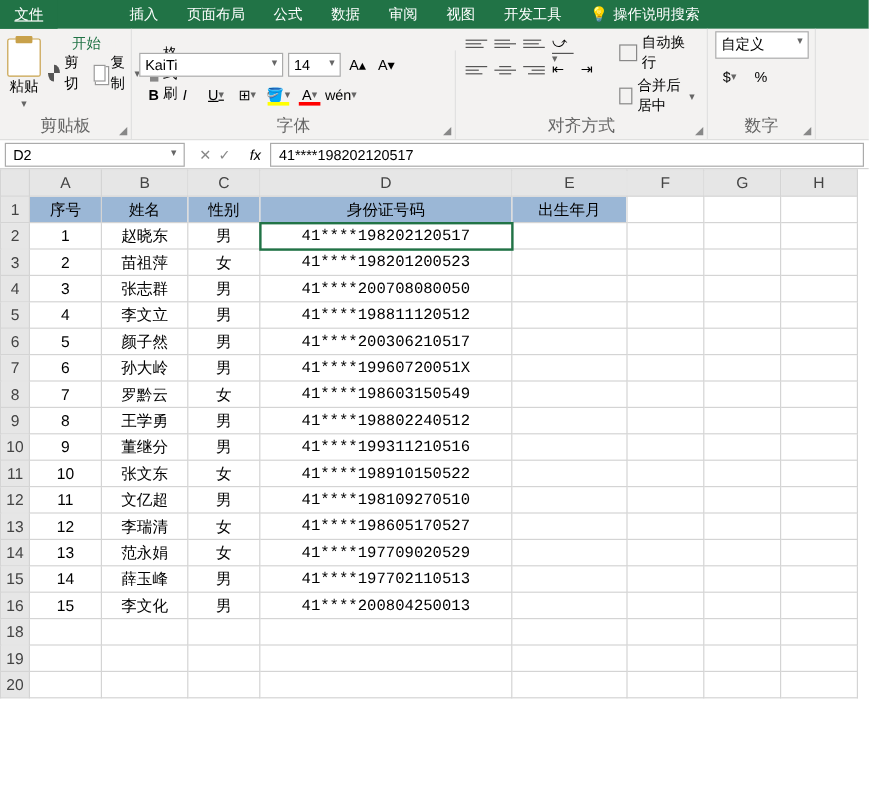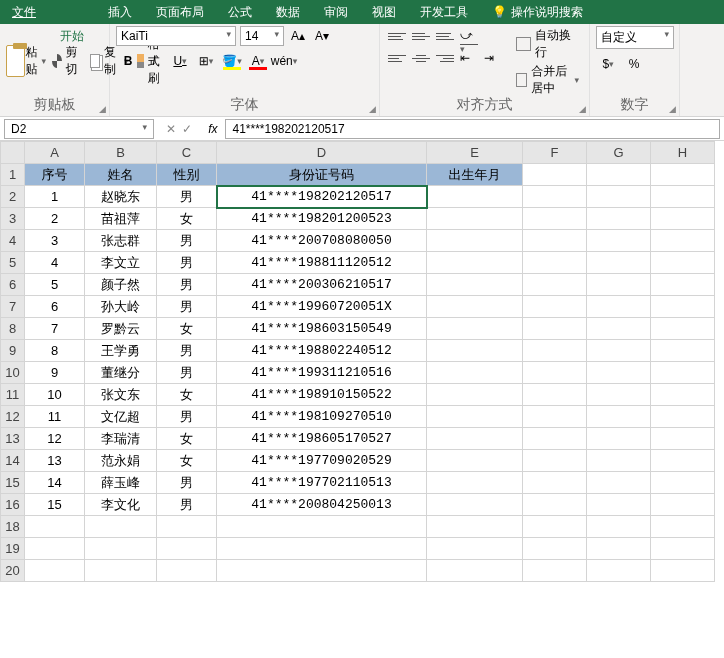--- a/index.html
+++ b/index.html
@@ -9,29 +9,29 @@
 .tab{padding:4px 12px;cursor:pointer;display:flex;align-items:center;}
 .tab.file{background:#217346;text-decoration:underline;}
 .tab.active{background:#f3f2f1;color:#217346;font-weight:500;margin-top:32px;}
 .tab.tell{display:flex;align-items:center;gap:4px;}
 .ribbon-body{display:flex;height:92px;background:#f3f2f1;}
 .group{display:flex;flex-direction:column;border-right:1px solid #e1e1e1;padding:2px 6px;position:relative;}
 .group-label{position:absolute;bottom:2px;left:0;right:0;text-align:center;color:#666;font-size:14px;}
 .group-dialog{position:absolute;bottom:2px;right:3px;font-size:9px;color:#888;}
 .clip-group{width:110px;}
 .clip-row{display:flex;gap:2px;}
-.paste-big{display:flex;align-items:center;justify-content:center;width:40px;height:70px;cursor:pointer;}
+.paste-big{display:flex;flex-direction:column;align-items:center;justify-content:center;width:40px;height:70px;cursor:pointer;}
 .paste-big .icon{width:28px;height:32px;background:#fff;border:1px solid #c8a14a;border-radius:2px;position:relative;}
 .paste-big .icon:before{content:"";position:absolute;top:-3px;left:6px;width:14px;height:6px;background:#c8a14a;border-radius:1px;}
 .clip-side{display:flex;flex-direction:row;gap:0;}
 .clip-btn{display:flex;align-items:center;gap:4px;padding:2px 4px;cursor:pointer;}
 .cut-icon{width:14px;height:14px;background:conic-gradient(#555 0 25%,transparent 0 50%,#555 0 75%,transparent 0);border-radius:50%;}
 .copy-icon{width:14px;height:14px;background:#fff;border:1px solid #999;box-shadow:2px 2px 0 #fff,2px 2px 0 1px #999;}
 .painter-icon{width:14px;height:14px;background:linear-gradient(#f0b060,#f0b060 60%,#888 60%);}
-.font-group{width:270px;}
+.font-group{width:270px;margin-top:18px;}
 .font-row1{display:flex;gap:4px;align-items:center;margin-bottom:4px;}
 .font-name{border:1px solid #ababab;background:#fff;padding:2px 4px;width:120px;cursor:pointer;display:flex;justify-content:space-between;}
 .font-size{border:1px solid #ababab;background:#fff;padding:2px 4px;width:44px;cursor:pointer;display:flex;justify-content:space-between;}
 .sz-btn{width:20px;height:20px;display:flex;align-items:center;justify-content:center;cursor:pointer;}
 .font-row2{display:flex;gap:2px;align-items:center;}
 .fbtn{width:24px;height:22px;display:flex;align-items:center;justify-content:center;cursor:pointer;border:1px solid transparent;}
 .bold{font-weight:bold;}
 .ital{font-style:italic;}
 .und{text-decoration:underline;}
 .align-group{width:210px;}

